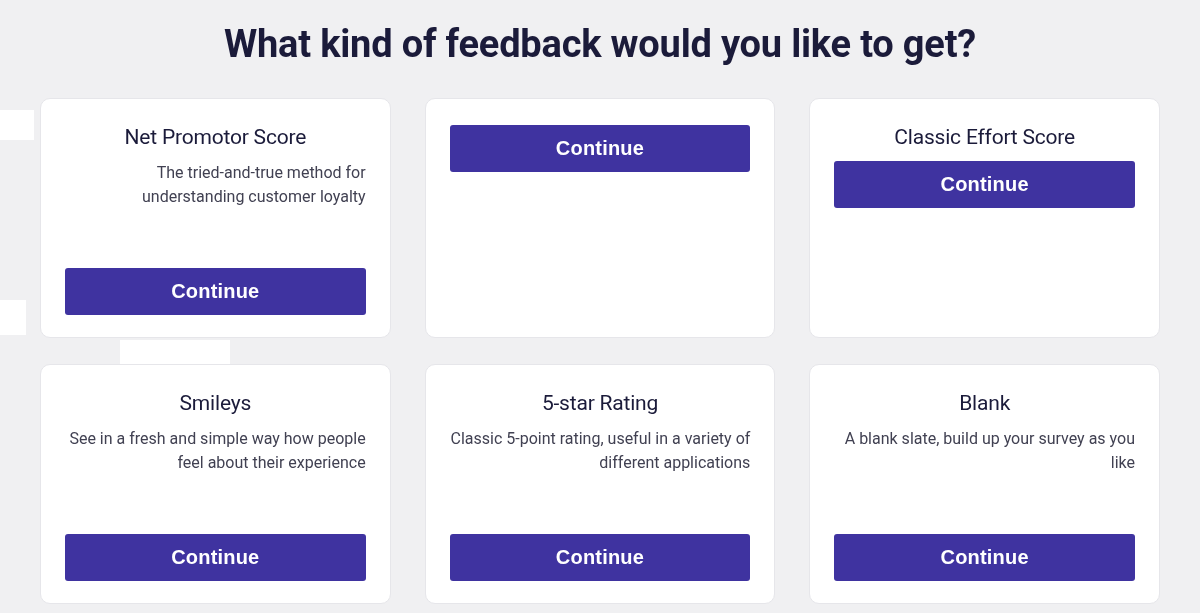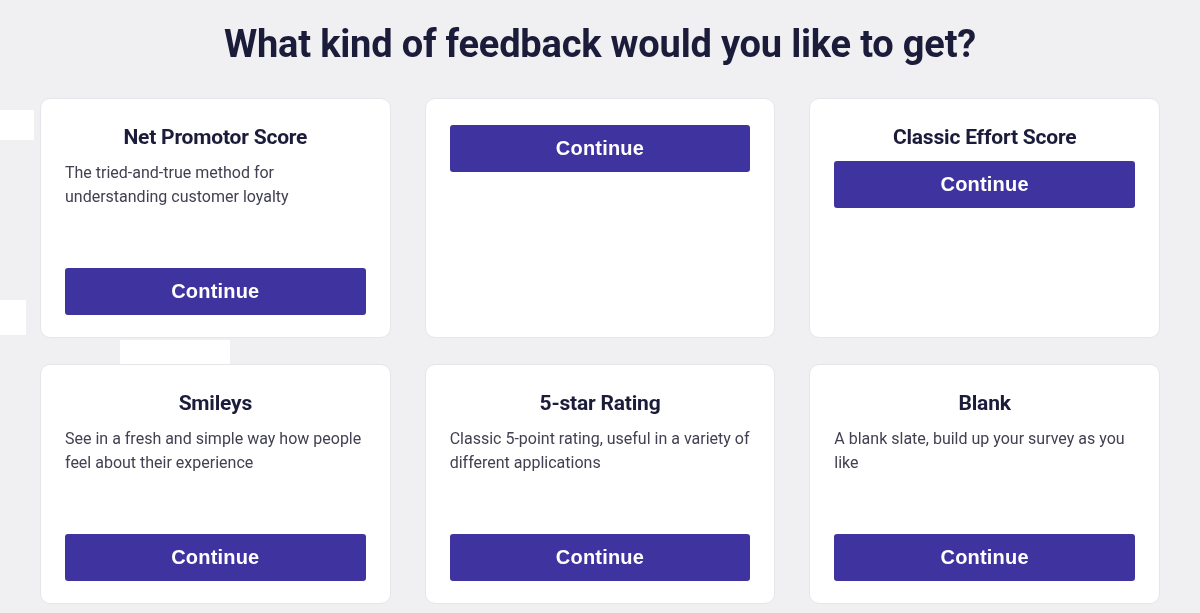--- a/index.html
+++ b/index.html
@@ -73,31 +73,31 @@
       border-radius: 10px;
       padding: 26px 24px 22px 24px;
       height: 240px;
       display: flex;
       flex-direction: column;
       align-items: center;
     }
 
     .card-title {
       font-size: 21px;
-      font-weight: 700;
+      font-weight: 400;
       color: #1b1b3a;
       text-align: center;
       margin-bottom: 12px;
       letter-spacing: -0.2px;
     }
 
     .card-desc {
       font-size: 16px;
       color: #414152;
-      text-align: left;
+      text-align: right;
       line-height: 1.5;
       flex: 1;
     }
 
     .continue-btn {
       display: block;
       width: 100%;
       background: #3f33a0;
       color: #ffffff;
       font-size: 20px;

